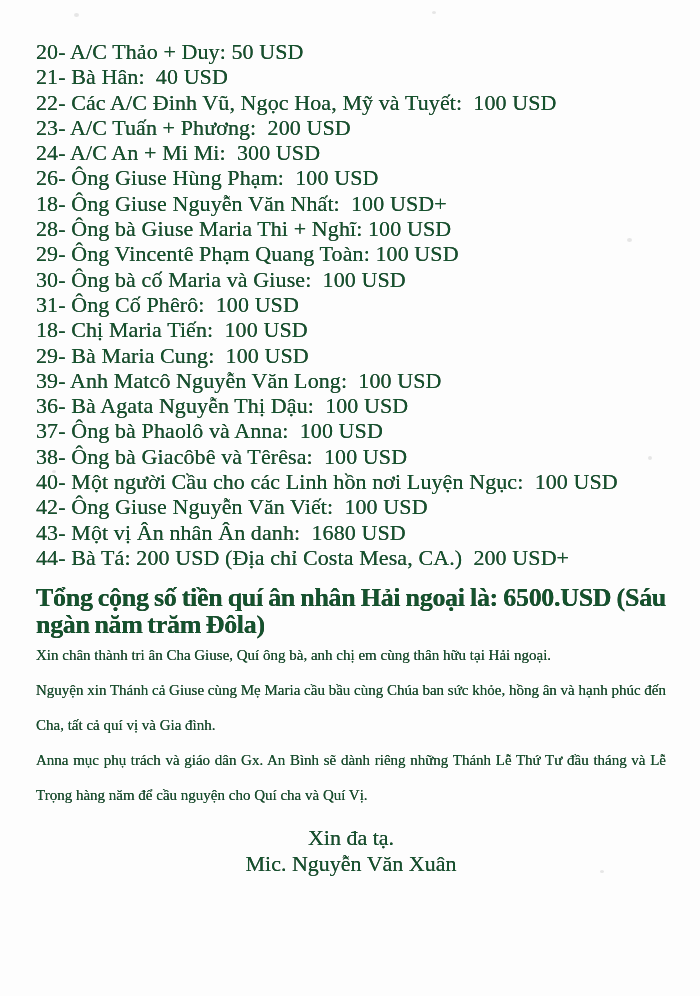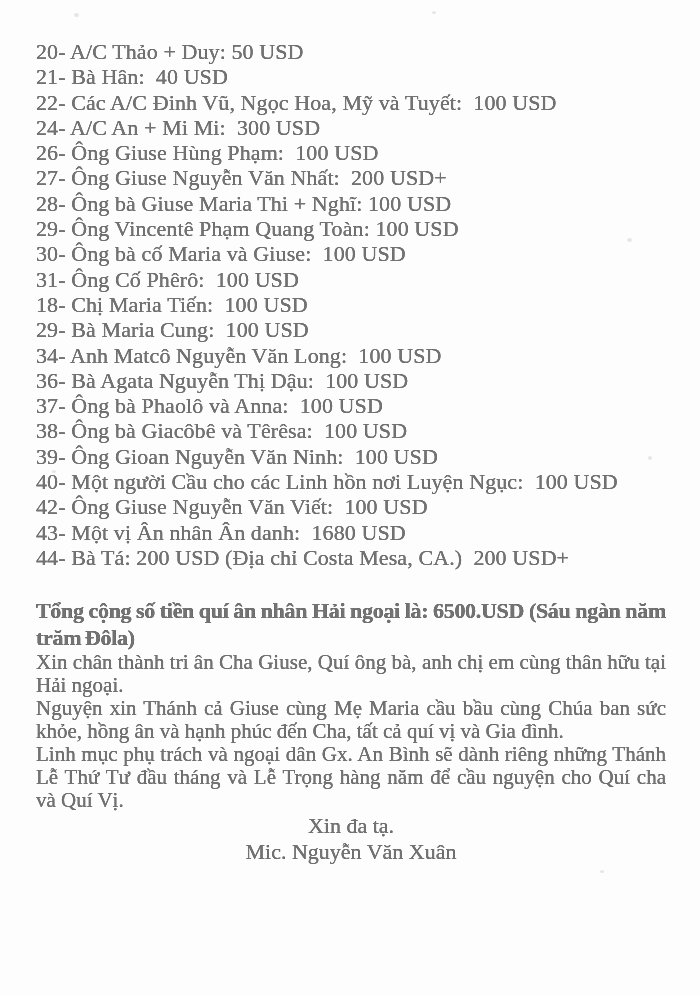--- a/index.html
+++ b/index.html
@@ -3,53 +3,53 @@
 <meta charset="utf-8">
 <style>
   html, body { margin: 0; padding: 0; background: #ffffff; }
   .page {
     position: relative;
     width: 700px;
     height: 996px;
     background: #fdfdfd;
     overflow: hidden;
     font-family: "Liberation Serif", serif;
-    color: #737373;
+    color: #14532d;
   }
   .content {
     position: absolute;
     left: 36px;
     top: 39px;
     width: 630px;
   }
   .donor-list div {
     font-size: 22px;
     line-height: 25.3px;
     white-space: pre;
     letter-spacing: 0.1px;
     text-shadow: 0 0 0.4px rgba(10,10,10,0.8);
   }
   .total {
-    margin-top: 28px;
+    margin-top: 15px;
     font-weight: 700;
-    font-size: 22px;
+    font-size: 26px;
     line-height: 26.5px;
     text-align: justify;
     letter-spacing: -0.3px;
     word-spacing: -1.5px;
     text-shadow: 0 0 0.5px rgba(10,10,10,0.9);
   }
   .para {
-    font-size: 21px;
-    line-height: 23px;
+    font-size: 15px;
+    line-height: 35px;
     text-align: justify;
     text-shadow: 0 0 0.4px rgba(10,10,10,0.8);
   }
   .closing-block {
-    margin-top: 1px;
+    margin-top: 12px;
     text-align: center;
   }
   .closing-block div {
     font-size: 22px;
     line-height: 25.4px;
     text-shadow: 0 0 0.4px rgba(10,10,10,0.8);
   }
   
   .speck {
     position: absolute;
@@ -73,45 +73,45 @@
   <div class="speck s4"></div>
   <div class="speck s5"></div>
   <div class="speck s6"></div>
 
   <div class="content">
 
     <div class="donor-list">
       <div>20- A/C Thảo + Duy: 50 USD</div>
       <div>21- Bà Hân:  40 USD</div>
       <div>22- Các A/C Đinh Vũ, Ngọc Hoa, Mỹ và Tuyết:  100 USD</div>
+      <div>23- A/C Tuấn + Phương:  200 USD</div>
       <div>24- A/C An + Mi Mi:  300 USD</div>
       <div>26- Ông Giuse Hùng Phạm:  100 USD</div>
-      <div>27- Ông Giuse Nguyễn Văn Nhất:  200 USD+</div>
+      <div>18- Ông Giuse Nguyễn Văn Nhất:  100 USD+</div>
       <div>28- Ông bà Giuse Maria Thi + Nghĩ: 100 USD</div>
       <div>29- Ông Vincentê Phạm Quang Toàn: 100 USD</div>
       <div>30- Ông bà cố Maria và Giuse:  100 USD</div>
       <div>31- Ông Cố Phêrô:  100 USD</div>
       <div>18- Chị Maria Tiến:  100 USD</div>
       <div>29- Bà Maria Cung:  100 USD</div>
-      <div>34- Anh Matcô Nguyễn Văn Long:  100 USD</div>
+      <div>39- Anh Matcô Nguyễn Văn Long:  100 USD</div>
       <div>36- Bà Agata Nguyễn Thị Dậu:  100 USD</div>
       <div>37- Ông bà Phaolô và Anna:  100 USD</div>
       <div>38- Ông bà Giacôbê và Têrêsa:  100 USD</div>
-      <div>39- Ông Gioan Nguyễn Văn Ninh:  100 USD</div>
       <div>40- Một người Cầu cho các Linh hồn nơi Luyện Ngục:  100 USD</div>
       <div>42- Ông Giuse Nguyễn Văn Viết:  100 USD</div>
       <div>43- Một vị Ân nhân Ân danh:  1680 USD</div>
       <div>44- Bà Tá: 200 USD (Địa chỉ Costa Mesa, CA.)  200 USD+</div>
     </div>
 
     <div class="total">Tổng cộng số tiền quí ân nhân Hải ngoại là: 6500.USD (Sáu ngàn năm trăm Đôla)</div>
 
     <div class="para">Xin chân thành tri ân Cha Giuse, Quí ông bà, anh chị em cùng thân hữu tại Hải ngoại.</div>
     <div class="para">Nguyện xin Thánh cả Giuse cùng Mẹ Maria cầu bầu cùng Chúa ban sức khỏe, hồng ân và hạnh phúc đến Cha, tất cả quí vị và Gia đình.</div>
-    <div class="para">Linh mục phụ trách và ngoại dân Gx. An Bình sẽ dành riêng những Thánh Lễ Thứ Tư đầu tháng và Lễ Trọng hàng năm để cầu nguyện cho Quí cha và Quí Vị.</div>
+    <div class="para">Anna mục phụ trách và giáo dân Gx. An Bình sẽ dành riêng những Thánh Lễ Thứ Tư đầu tháng và Lễ Trọng hàng năm để cầu nguyện cho Quí cha và Quí Vị.</div>
 
     <div class="closing-block">
       <div>Xin đa tạ.</div>
       <div>Mic. Nguyễn Văn Xuân</div>
     </div>
 
   </div>
 </div>
 
 </body></html>

